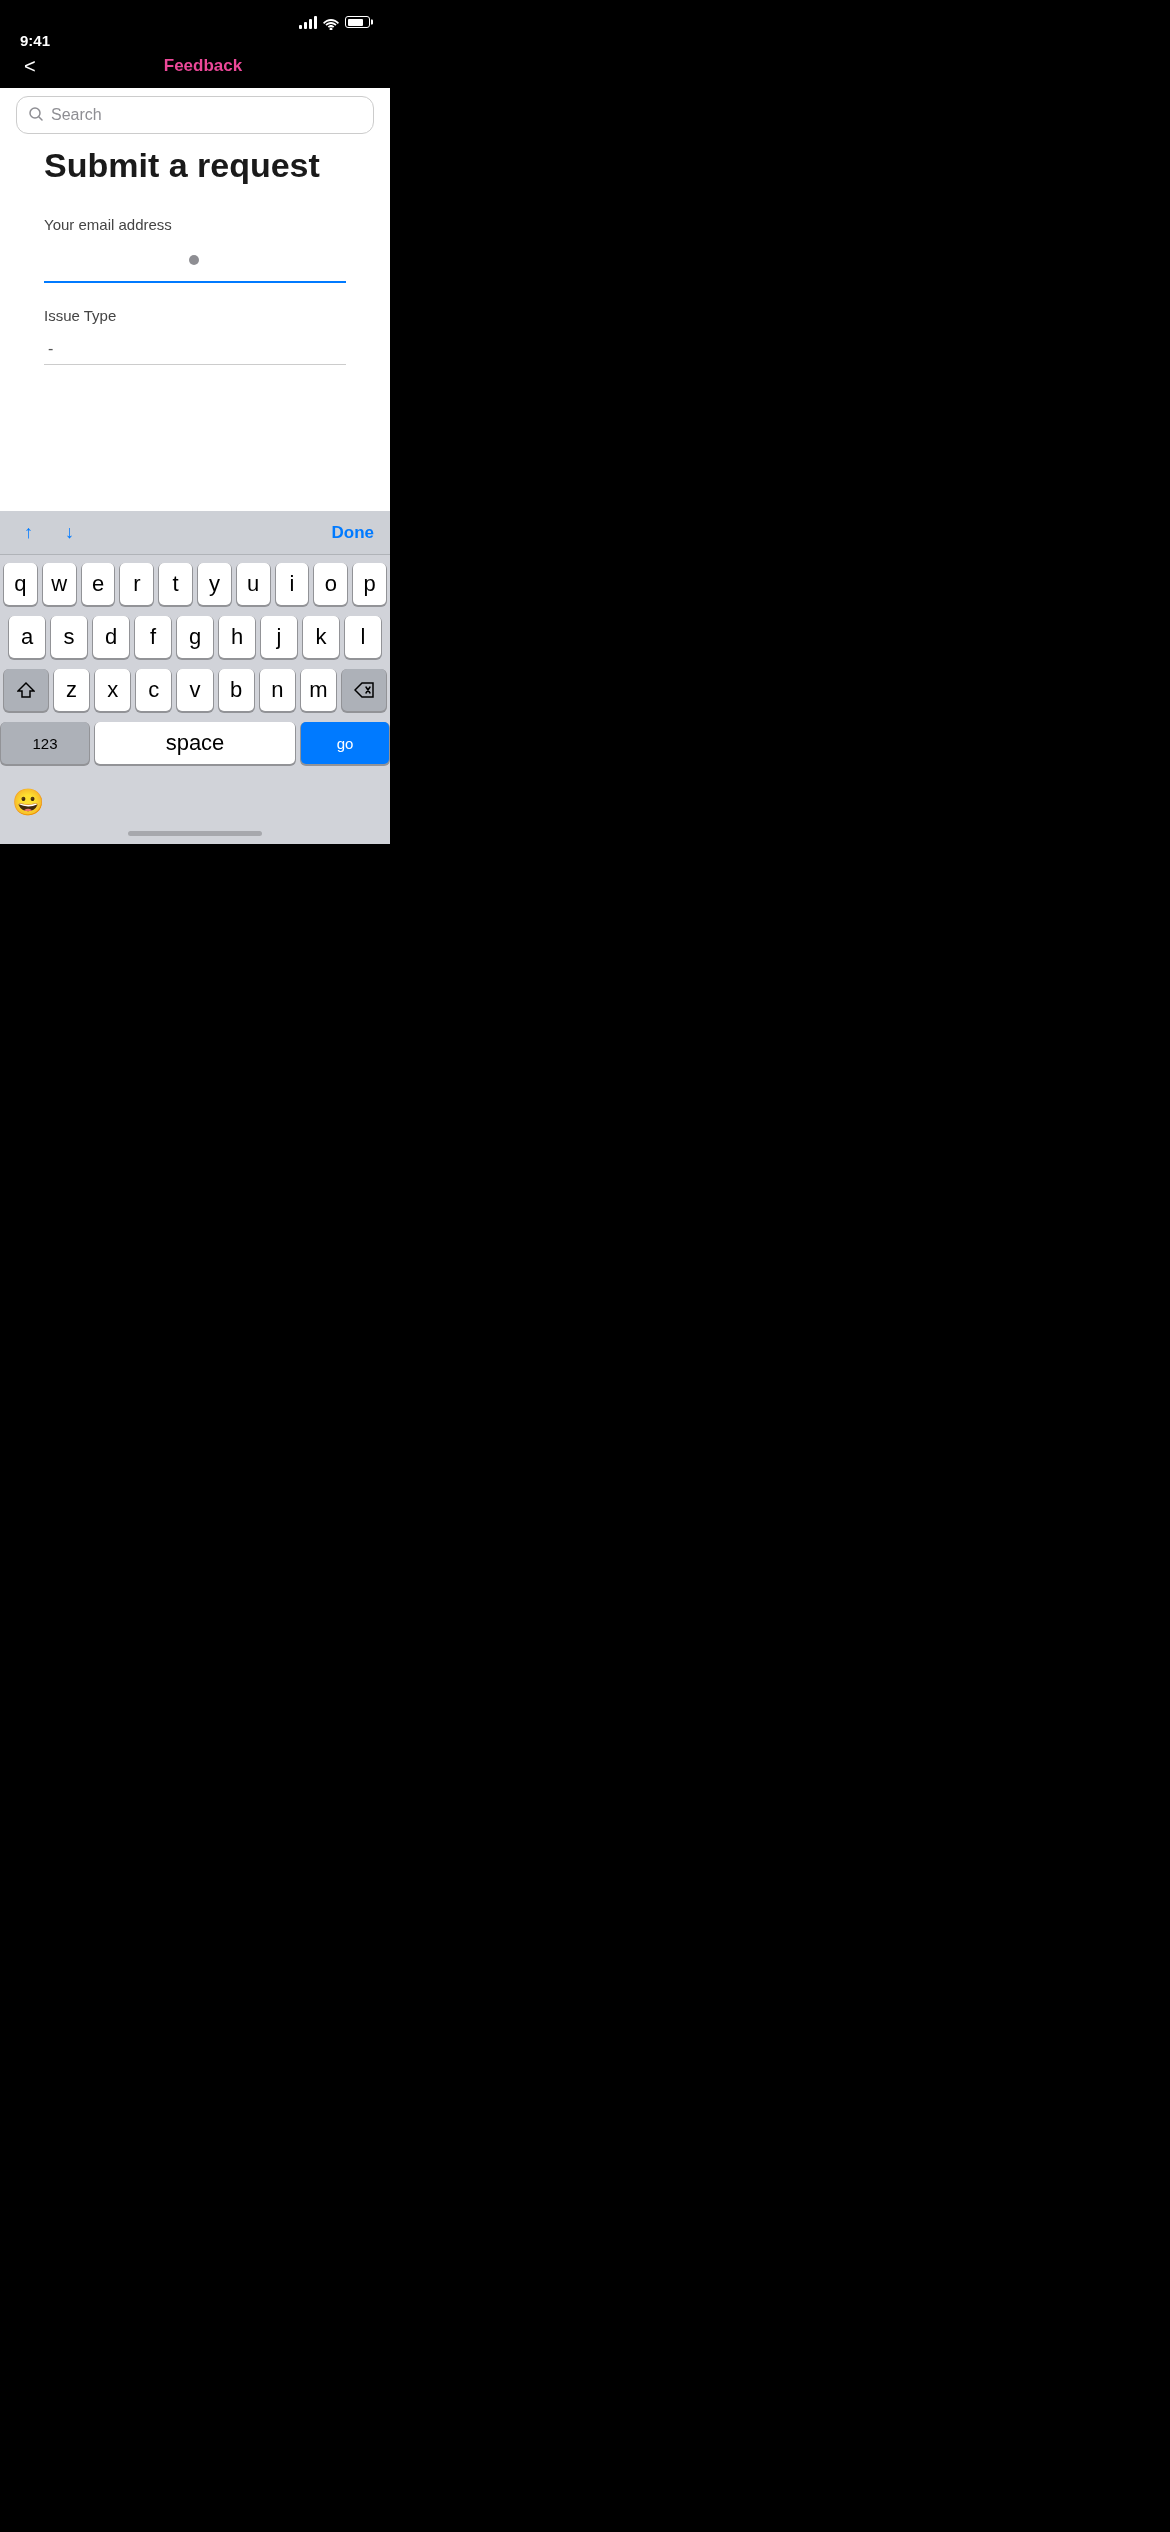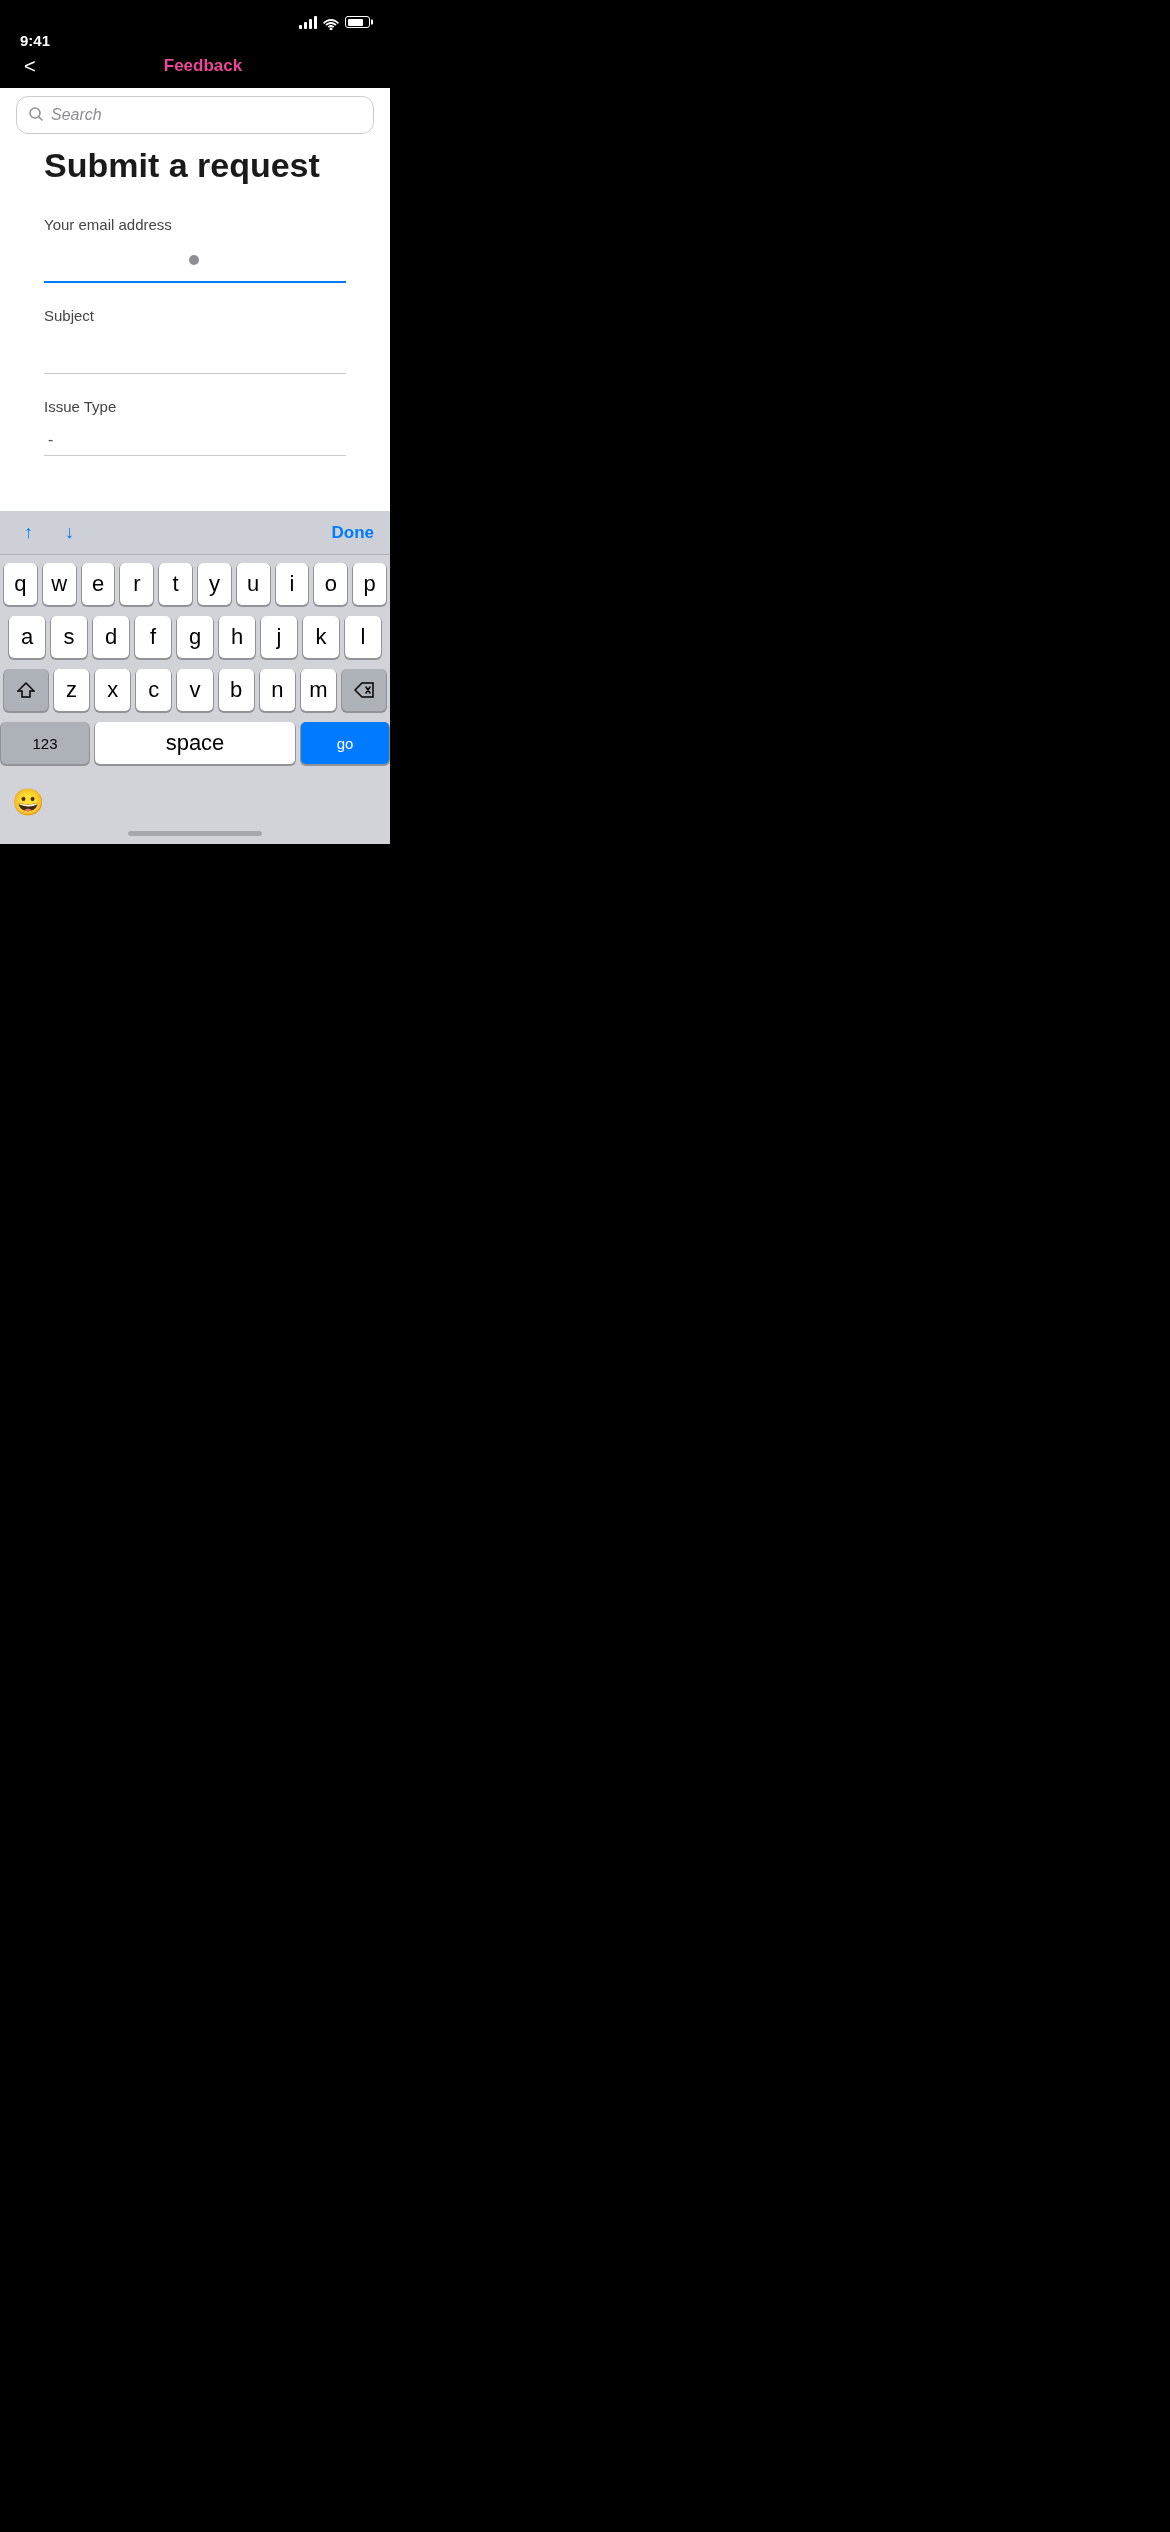--- a/index.html
+++ b/index.html
@@ -108,21 +108,20 @@
       height: calc(844px - 44px - 44px);
       overflow: hidden;
       position: relative;
     }
 
     
     .search-bar-container {
       padding: 8px 16px;
       padding-top: 8px;
       padding-bottom: 12px;
-      font-style: italic;
     }
     .search-bar {
       border: 1px solid #ccc;
       border-radius: 12px;
       height: 38px;
       display: flex;
       align-items: center;
       padding: 0 12px;
       gap: 8px;
       background: #fff;
@@ -368,24 +367,20 @@
     <div class="form-title">Submit a request</div>
 
     <div class="field-group">
       <div class="field-label">Your email address</div>
       <div class="input-wrapper">
         <input class="field-input" type="email" value="" style="">
         <div class="cursor-dot"></div>
       </div>
     </div>
 
-    <div class="field-group">
-      <div class="field-label">Subject</div>
-      <input class="field-input-inactive" type="text" value="" style="">
-    </div>
 
     <div class="field-group">
       <div class="field-label">Issue Type</div>
       <div class="issue-type-value">-</div>
     </div>
 
   </div>
 
   <div class="keyboard-toolbar">
 

